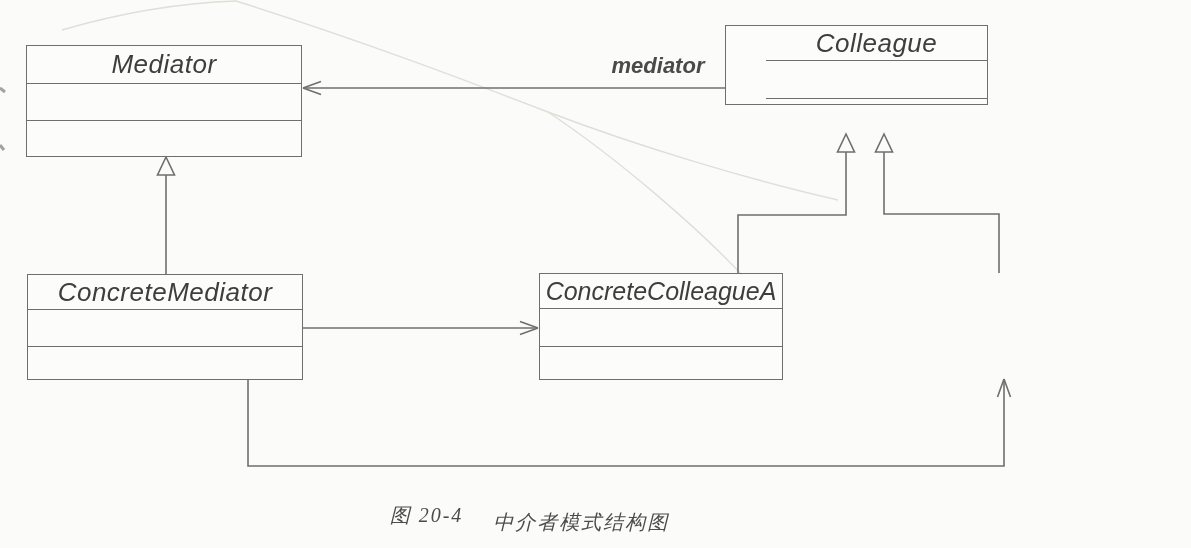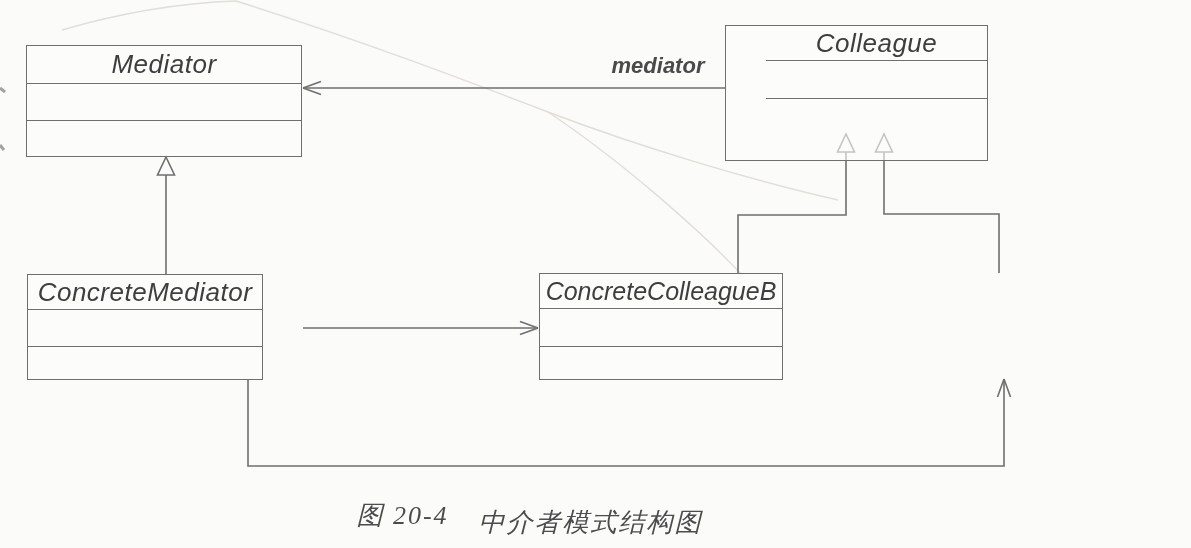--- a/index.html
+++ b/index.html
@@ -36,23 +36,23 @@
     height:34px;
     flex:0 0 auto;
     white-space:nowrap;
   }
   .uml-comp{flex:0 0 auto;border-top:1.6px solid var(--line);}
   .uml-comp.last{flex:1 1 auto;}
 
   .box-mediator          {left:26px;  top:45px;  width:276px; height:112px;}
   .box-mediator .uml-title{height:37px;}
   .box-mediator .uml-comp.mid{height:37px;}
-  .box-colleague         {left:725px; top:25px;  width:263px; height:136px;padding-left:40px;}
+  .box-colleague         {left:725px; top:25px;  width:263px; height:80px;padding-left:40px;}
   .box-colleague .uml-comp.mid{height:38px;}
-  .box-concretemediator  {left:27px;  top:274px; width:236px; height:106px;}
+  .box-concretemediator  {left:27px;  top:274px; width:276px; height:106px;}
   .box-concretemediator .uml-comp.mid{height:37px;}
   .box-concretecolleaguea{left:539px; top:273px; width:244px; height:107px;}
   .box-concretecolleaguea .uml-comp.mid{height:38px;}
   .box-concretecolleagueb{left:925px; top:273px; width:247px; height:105px;}
   .box-concretecolleagueb .uml-comp.mid{height:36px;}
   .box-concretecolleaguea .uml-title,
   .box-concretecolleagueb .uml-title{font-size:25px;letter-spacing:0;}
 
   
   .assoc-label{
@@ -63,21 +63,21 @@
     color:#4a4a4a;
     white-space:nowrap;
   }
 
   
   .caption{
     position:absolute;
     left:0;top:497px;width:1059px;height:36px;
     display:flex;align-items:center;justify-content:center;
     font-family:"Liberation Serif","DejaVu Serif",serif;
-    font-size:26px;
+    font-size:20px;
     color:#4c4c4c;
     letter-spacing:2px;
   }
   .caption .fig-no{margin-right:30px;white-space:nowrap;}
   .caption .fig-title{white-space:nowrap;margin-top:14px;}
 </style>
 </head>
 <body>
 
 <div id="stage">
@@ -138,21 +138,21 @@
     <div class="uml-comp last"></div>
   </div>
 
   <div class="uml-class box-concretemediator">
     <div class="uml-title">ConcreteMediator</div>
     <div class="uml-comp mid"></div>
     <div class="uml-comp last"></div>
   </div>
 
   <div class="uml-class box-concretecolleaguea">
-    <div class="uml-title">ConcreteColleagueB</div>
+    <div class="uml-title">ConcreteColleagueA</div>
     <div class="uml-comp mid"></div>
     <div class="uml-comp last"></div>
   </div>
 
 
   <div class="assoc-label">mediator</div>
 
   <div class="caption">
     <span class="fig-no">图 20-4</span>
     <span class="fig-title">中介者模式结构图</span>

